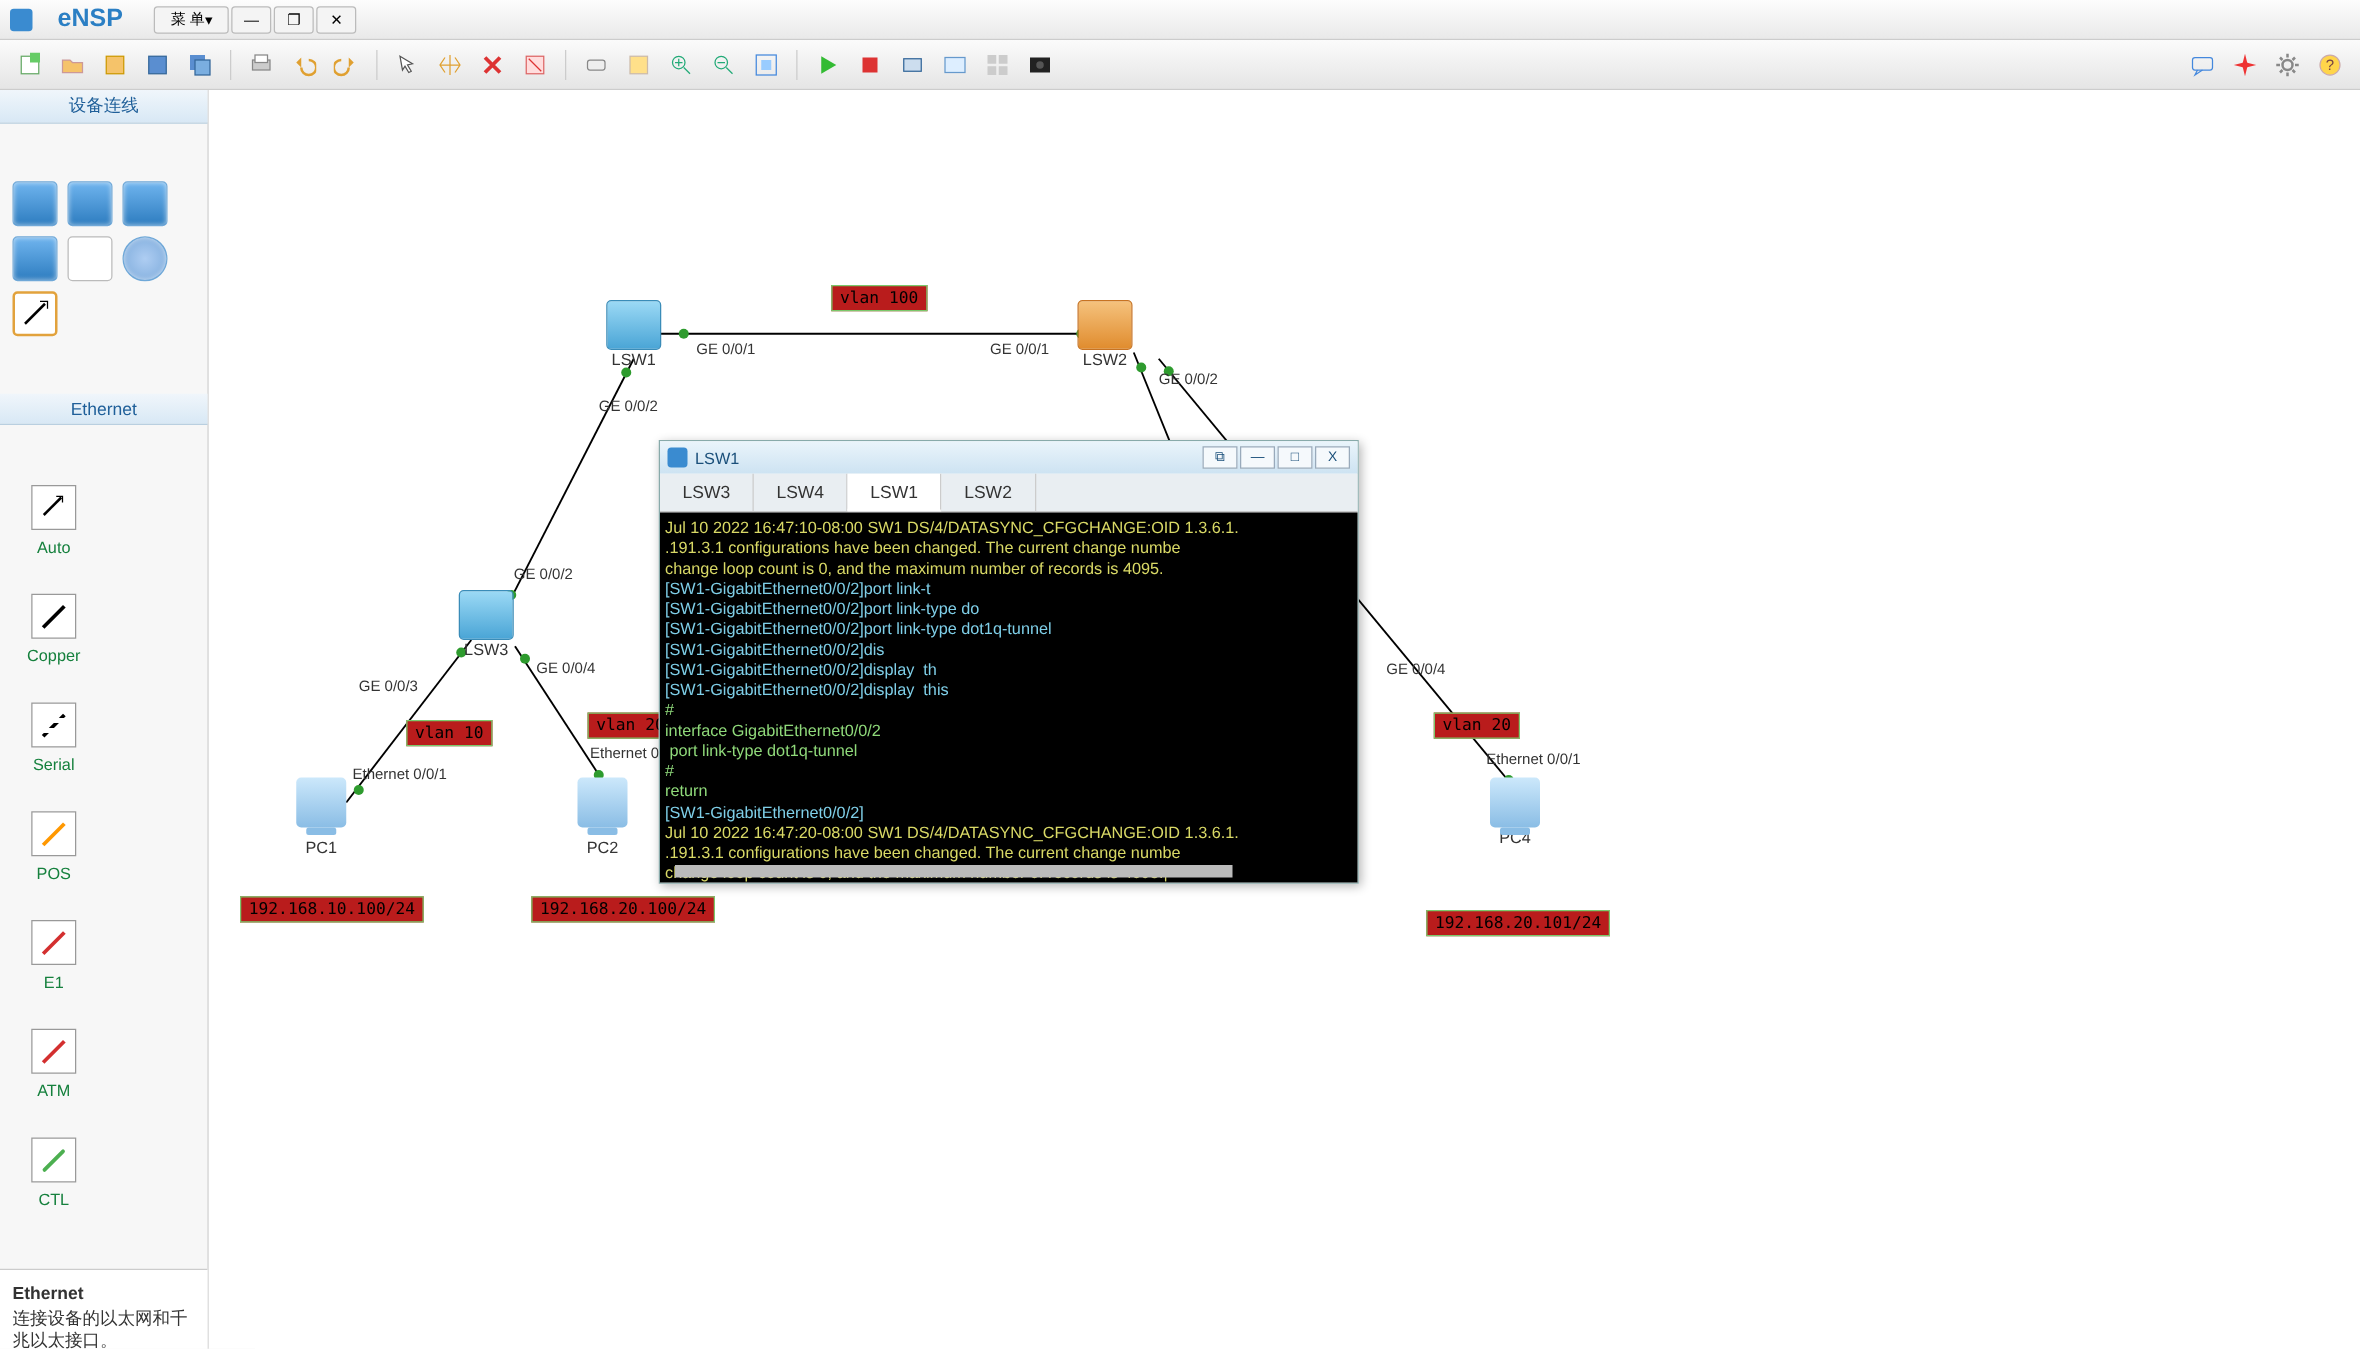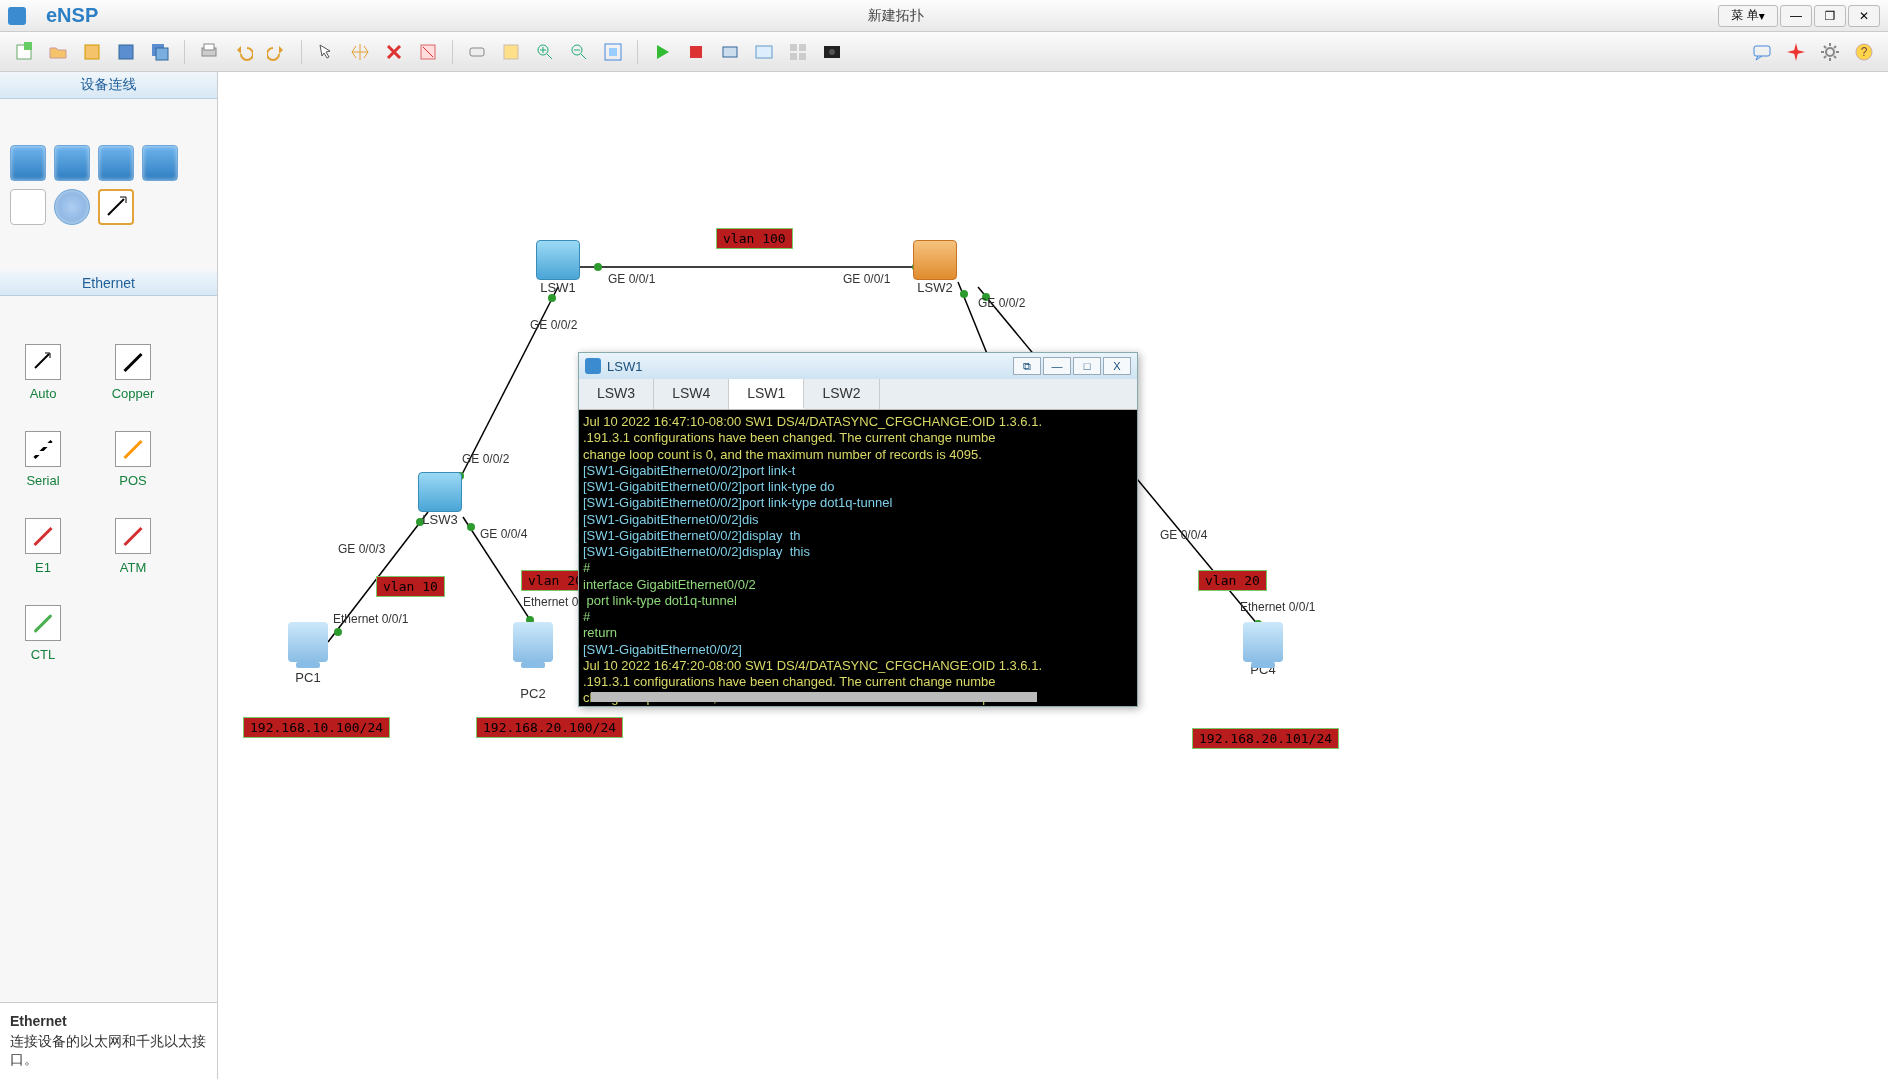--- a/index.html
+++ b/index.html
@@ -15,21 +15,21 @@
 .titlebar .menu-btn { width: 60px; margin-left: 25px; }
 
 
 .toolbar { height: 40px; background: linear-gradient(#fbfbfb,#e5e5e5); border-bottom: 1px solid #ccc; display: flex; align-items: center; padding: 0 10px; gap: 6px; }
 .tool-btn { width: 28px; height: 28px; border: 1px solid transparent; border-radius: 4px; display: flex; align-items: center; justify-content: center; cursor: pointer; }
 .tool-sep { width: 1px; height: 24px; background: #ccc; margin: 0 4px; }
 .tool-spacer { flex: 1; }
 
 
 .main { display: flex; height: calc(100% - 72px); }
-.sidebar { width: 218px; background: #f7f7f7; border-right: 1px solid #ccc; display: flex; flex-direction: column; gap: 36px; }
+.sidebar { width: 167px; background: #f7f7f7; border-right: 1px solid #ccc; display: flex; flex-direction: column; gap: 36px; }
 .panel-title { background: linear-gradient(#f0f6fb,#d8e8f5); text-align: center; padding: 4px; font-size: 14px; color: #1f5f99; border-bottom: 1px solid #b9cfe0; }
 .device-grid { display: flex; flex-wrap: wrap; gap: 8px; padding: 10px; }
 .dev-icon { width: 36px; height: 36px; border-radius: 4px; border: 1px solid #6fa8d8; background: linear-gradient(#6fb4ee,#2e7dc0); box-shadow: inset 0 0 4px rgba(255,255,255,.6); cursor: pointer; }
 .dev-icon.sel { border: 2px solid #e2a23c; background: #fff; }
 .dev-icon.plain { background: #fff; border: 1px solid #bbb; }
 .dev-icon.cloud { background: radial-gradient(#aecdf2,#7aa9da); border-radius: 50%; }
 .cable-grid { display: flex; flex-wrap: wrap; gap: 30px 40px; padding: 12px 18px; }
 .cable-item { width: 50px; text-align: center; font-size: 13px; color: #15803d; cursor: pointer; }
 .cable-box { width: 36px; height: 36px; border: 1px solid #999; background: #fff; margin: 0 auto 6px; display: flex; align-items: center; justify-content: center; }
 .cable-line { width: 24px; height: 3px; background: #000; transform: rotate(-45deg); }
@@ -71,21 +71,20 @@
 .termbody::after{content:"";position:absolute;left:12px;right:100px;bottom:4px;height:10px;background:#bbb;}
 </style>
 </head>
 <body>
 
 <div class="titlebar">
   <div class="logo">
     <span class="logo-icon"></span>
     <span>eNSP</span>
   </div>
-  <div class="center-title">新建拓扑</div>
   <div class="win-ctl">
     <div class="win-btn menu-btn"><span>菜 单</span>▾</div>
     <div class="win-btn">—</div>
     <div class="win-btn">❐</div>
     <div class="win-btn">✕</div>
   </div>
 </div>
 
 <div class="toolbar">
   <div class="tool-btn">
@@ -337,21 +336,21 @@
     <div class="node" style="left:200px;top:400px">
         <div class="sw-icon"></div>
         <div>LSW3</div>
       </div>
     <div class="node" style="left:70px;top:550px">
         <div class="pc-icon"></div>
         <div style="margin-top:8px">PC1</div>
       </div>
     <div class="node" style="left:295px;top:550px">
         <div class="pc-icon"></div>
-        <div style="margin-top:24px">PC2</div>
+        <div style="margin-top:8px">PC2</div>
       </div>
     <div class="node" style="left:1025px;top:550px">
         <div class="pc-icon"></div>
         <div style="margin-top:0">PC4</div>
       </div>
 
     <div class="lbl-badge" style="left:498px;top:156px">vlan 100</div>
     <div class="lbl-badge" style="left:158px;top:504px">vlan 10</div>
     <div class="lbl-badge" style="left:303px;top:498px">vlan 20</div>
     <div class="lbl-badge" style="left:980px;top:498px">vlan 20</div>

